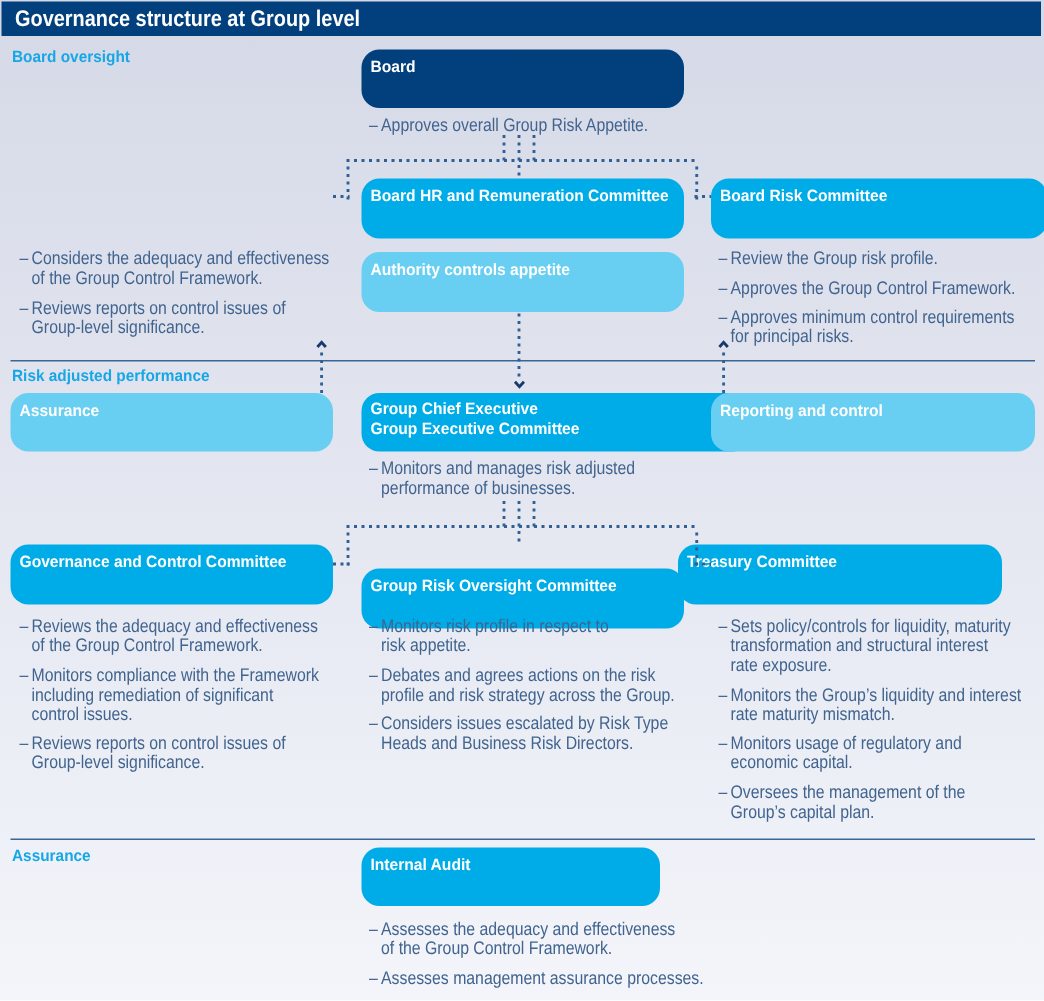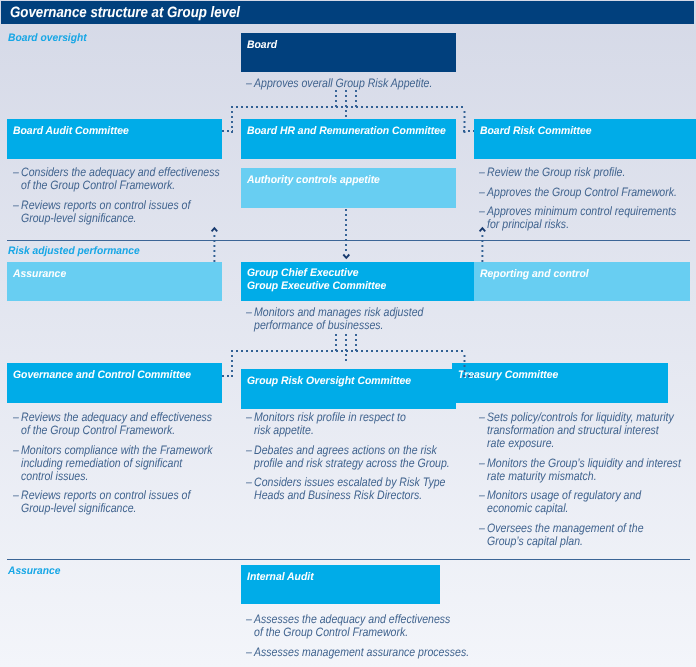--- a/index.html
+++ b/index.html
@@ -1,31 +1,31 @@
 <!DOCTYPE html>
 <html><head>
 <meta charset="utf-8">
 <title>Governance structure at Group level</title>
 <style>
   html,body{margin:0;padding:0;}
   body{width:696px;height:667px;background:#ffffff;font-family:"Liberation Sans",sans-serif;
        -webkit-font-smoothing:antialiased;text-rendering:geometricPrecision;}
   .page{position:relative;width:696px;height:667px;overflow:hidden;
-        background:linear-gradient(to bottom,#d5d9e7 0%,#f3f5fa 100%);font-style:italic;}
+        background:linear-gradient(to bottom,#d5d9e7 0%,#f3f5fa 100%);}
 
   .title-bar{position:absolute;left:1px;top:1px;width:693px;height:23px;background:#01407d;}
   .title-txt{position:absolute;left:9px;top:3px;color:#ffffff;font-size:15.1px;font-weight:bold;opacity:0.995;
              letter-spacing:0;white-space:nowrap;transform:scaleX(0.879);transform-origin:0 0;}
 
   .sect-label{position:absolute;left:7.5px;color:#18a7e6;font-size:10.8px;font-weight:bold;opacity:0.995;
               white-space:nowrap;letter-spacing:0;
               transform:scaleX(0.95);transform-origin:0 0;}
   .divider{position:absolute;left:7px;width:682.5px;height:1.3px;background:#3b6596;}
 
-  .box{position:absolute;overflow:hidden;}
+  .box{position:absolute;overflow:hidden;border-radius:12px;}
   .box .hd{position:absolute;left:6px;top:6.3px;color:#fff;font-weight:bold;font-size:10.9px;opacity:0.995;
            line-height:13.2px;letter-spacing:0;white-space:nowrap;
            transform:scaleX(0.955);transform-origin:0 0;}
   .navy{background:#01407d;}
   .cyan{background:#00ace8;}
   .lcyan{background:#68cef2;}
 
   .bul{position:absolute;font-size:12.2px;color:#41648f;letter-spacing:0;opacity:0.995;
        transform:scaleX(0.865);transform-origin:0 0;}
   .bul .li{position:relative;padding-left:9.3px;margin-bottom:6.6px;}
@@ -50,23 +50,20 @@
   <div class="box navy" id="b-board" style="left:241px;top:33px;width:215px;height:39px">
     <div class="hd">Board</div>
   </div>
   <div class="bul" id="bl-board" style="left:246px;top:76px;width:212px">
       <div class="li">
         <span class="d">–</span>
         <span class="t">Approves overall Group Risk Appetite.</span>
       </div>
     </div>
 
-  <div class="box cyan" id="b-ba" style="left:7px;top:119px;width:215px;height:40px">
-    <div class="hd">Board Audit Committee</div>
-  </div>
   <div class="bul" id="bl-ba" style="left:13px;top:165px;width:211px">
       <div class="li">
         <span class="d">–</span>
         <span class="t">Considers the adequacy and effectiveness</span>
         <span class="t">of the Group Control Framework.</span>
       </div>
       <div class="li">
         <span class="d">–</span>
         <span class="t">Reviews reports on control issues of</span>
         <span class="t">Group-level significance.</span>
@@ -137,21 +134,21 @@
         <span class="t">including remediation of significant</span>
         <span class="t">control issues.</span>
       </div>
       <div class="li">
         <span class="d">–</span>
         <span class="t">Reviews reports on control issues of</span>
         <span class="t">Group-level significance.</span>
       </div>
     </div>
 
-  <div class="box cyan" id="b-gro" style="left:241px;top:369px;width:215px;height:40px">
+  <div class="box cyan" id="b-gro" style="left:241px;top:379px;width:215px;height:40px">
     <div class="hd">Group Risk Oversight Committee</div>
   </div>
   <div class="bul" id="bl-gro" style="left:246px;top:410px;width:212px">
       <div class="li">
         <span class="d">–</span>
         <span class="t">Monitors risk profile in respect to</span>
         <span class="t">risk appetite.</span>
       </div>
       <div class="li">
         <span class="d">–</span>

